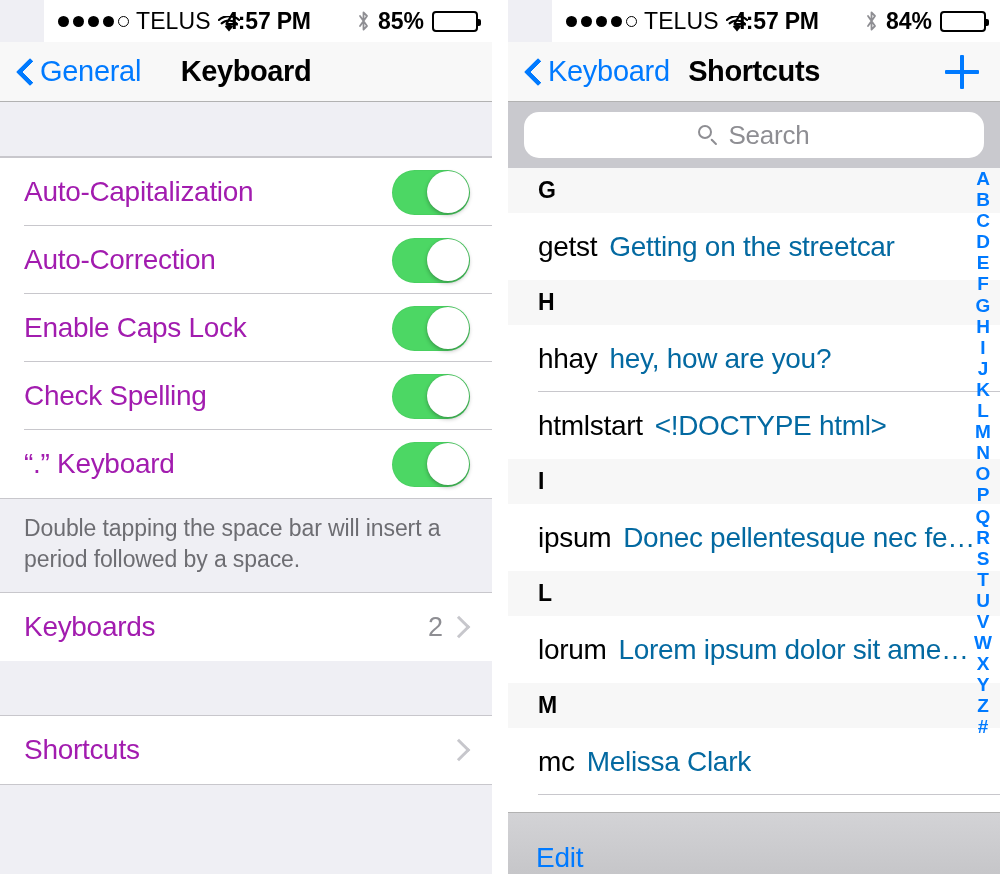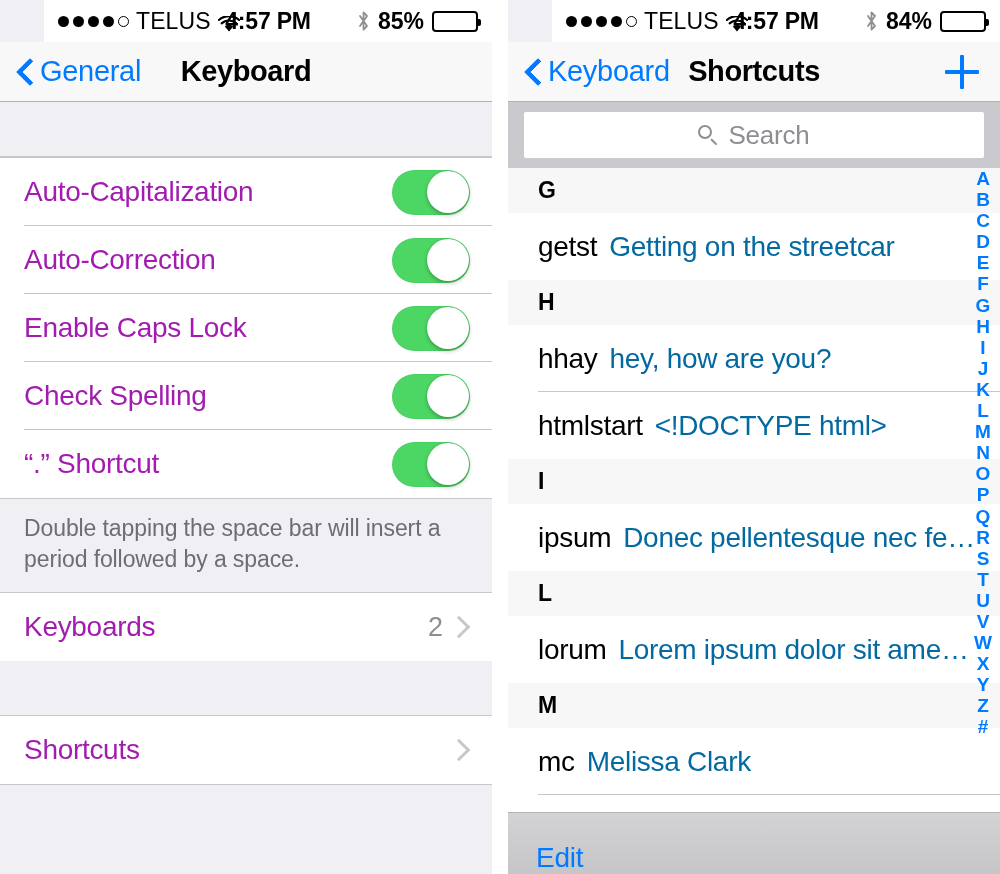--- a/index.html
+++ b/index.html
@@ -238,21 +238,21 @@
 
   
   .searchwrap {
     background: #C9C9CE;
     padding: 10px 16px 10px 16px;
     box-sizing: border-box;
     height: 66px;
   }
   .searchfield {
     background: #ffffff;
-    border-radius: 2px;
+    border-radius: 15px;
     height: 46px;
     display: flex;
     align-items: center;
     justify-content: center;
     gap: 9px;
   }
   .mag {
     width: 21px; height: 21px;
     position: relative;
     flex: 0 0 auto;
@@ -430,21 +430,21 @@
         <span class="sep"></span>
       </div>
       <div class="row">
         <span class="row-label">Check Spelling</span>
         <span class="toggle">
             <span class="knob"></span>
           </span>
         <span class="sep"></span>
       </div>
       <div class="row last">
-        <span class="row-label">“.” Shortcut</span>
+        <span class="row-label">“.” Keyboard</span>
         <span class="toggle">
             <span class="knob"></span>
           </span>
 
       </div>
     </div>
 
     <div class="footnote">Double tapping the space bar will insert a period followed by a space.</div>
 
     <div class="group" style="border-top:none;">

